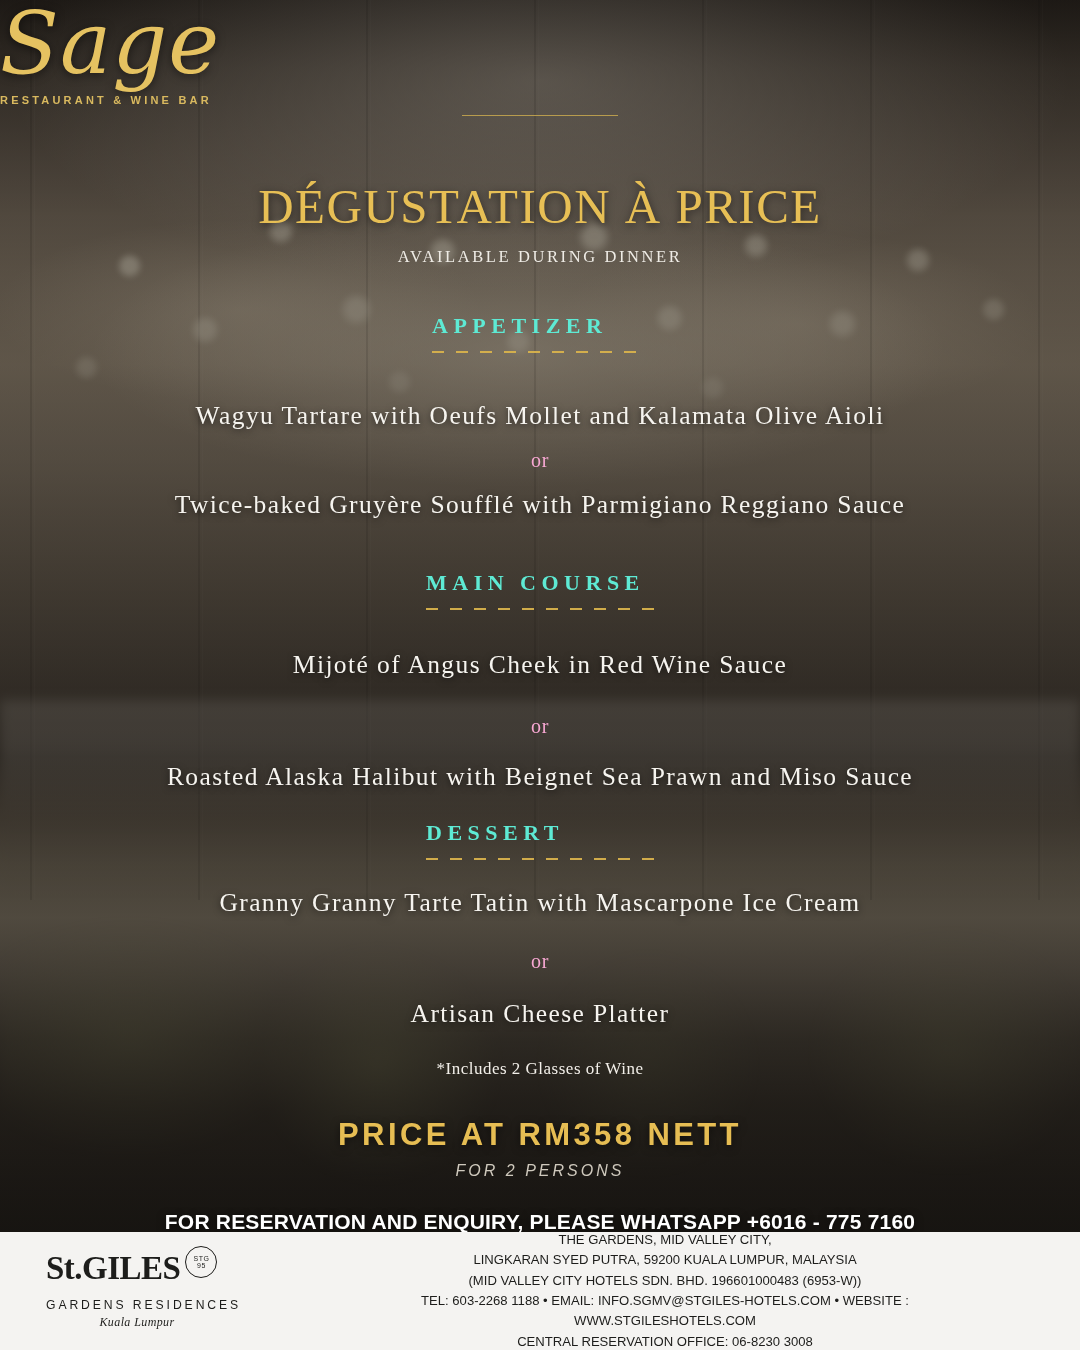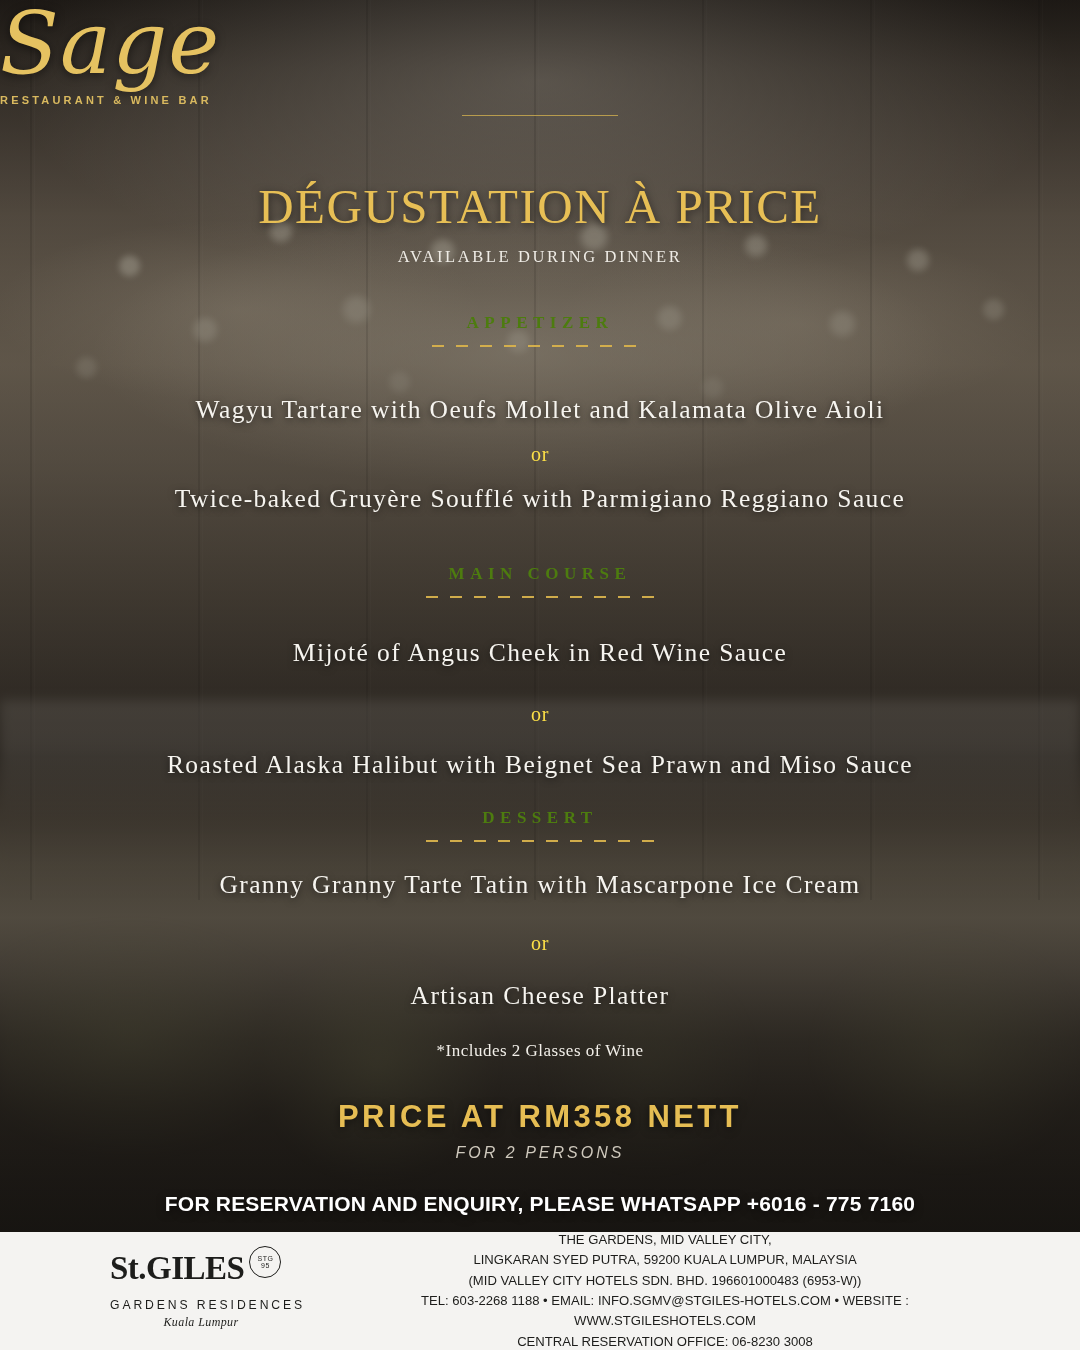--- a/index.html
+++ b/index.html
@@ -160,24 +160,23 @@
     font-size: 16.5px;
     letter-spacing: 2.6px;
     color: #efece6;
     text-align: center;
   }
 
   
   .section-label {
     font-family: "Liberation Serif", serif;
     font-weight: 700;
-    font-size: 17px;
+    font-size: 22px;
     letter-spacing: 5.5px;
-    color: #4d7c0f;
-    text-align: center;
+    color: #5eead4;
   }
   .dash-rule {
     margin: 12px auto 0;
     height: 2px;
     width: 216px;
     background-image: linear-gradient(90deg, #d8b24c 0 12px, rgba(0,0,0,0) 12px 24px);
     background-size: 24px 2px;
     background-repeat: repeat-x;
     opacity: 0.95;
   }
@@ -187,21 +186,21 @@
     font-family: "Liberation Serif", serif;
     font-size: 25.5px;
     letter-spacing: 1.4px;
     color: #f6f4ef;
     text-align: center;
     text-shadow: 0 2px 7px rgba(0,0,0,0.6);
   }
   .or {
     font-family: "Liberation Serif", serif;
     font-size: 20px;
-    color: #fde047;
+    color: #f9a8d4;
     text-align: center;
     letter-spacing: 0.6px;
   }
   .note {
     font-family: "Liberation Serif", serif;
     font-size: 17px;
     color: #f2efe9;
     text-align: center;
     letter-spacing: 0.5px;
   }
@@ -237,21 +236,21 @@
   .footer {
     position: absolute;
     left: 0; right: 0; bottom: 0;
     height: 118px;
     background: #f4f3f1;
     display: flex;
     align-items: center;
   }
   .footer-logo {
     width: 330px;
-    padding-left: 110px;
+    padding-left: 46px;
     box-sizing: border-box;
     text-align: left;
     color: #1d1d1b;
   }
   .fl-main {
     display: flex;
     align-items: flex-start;
     position: relative;
   }
   .fl-st {

